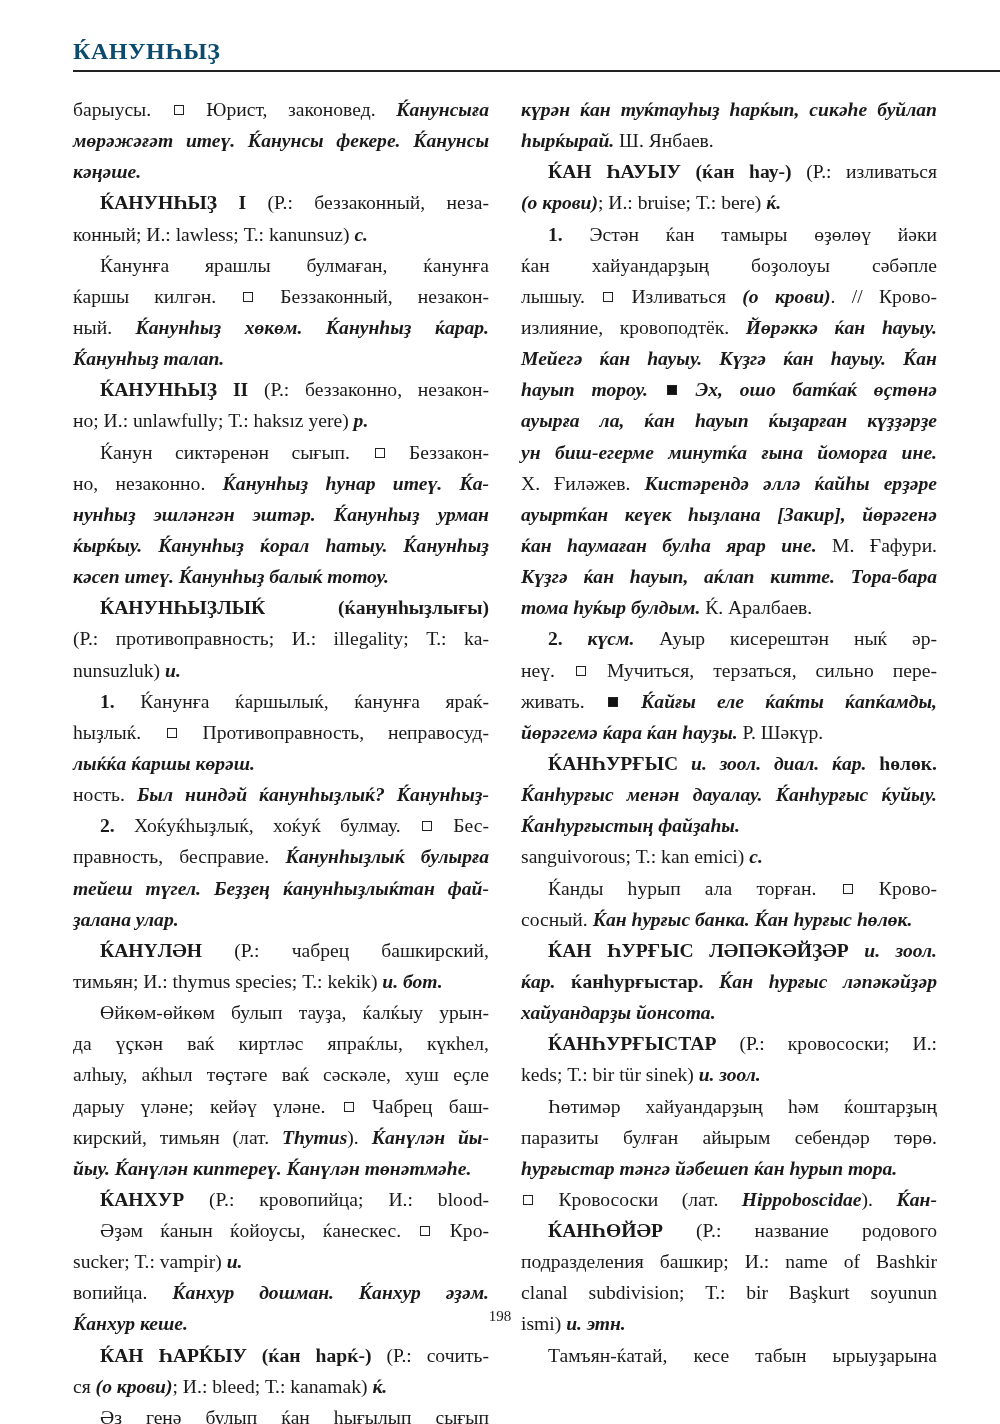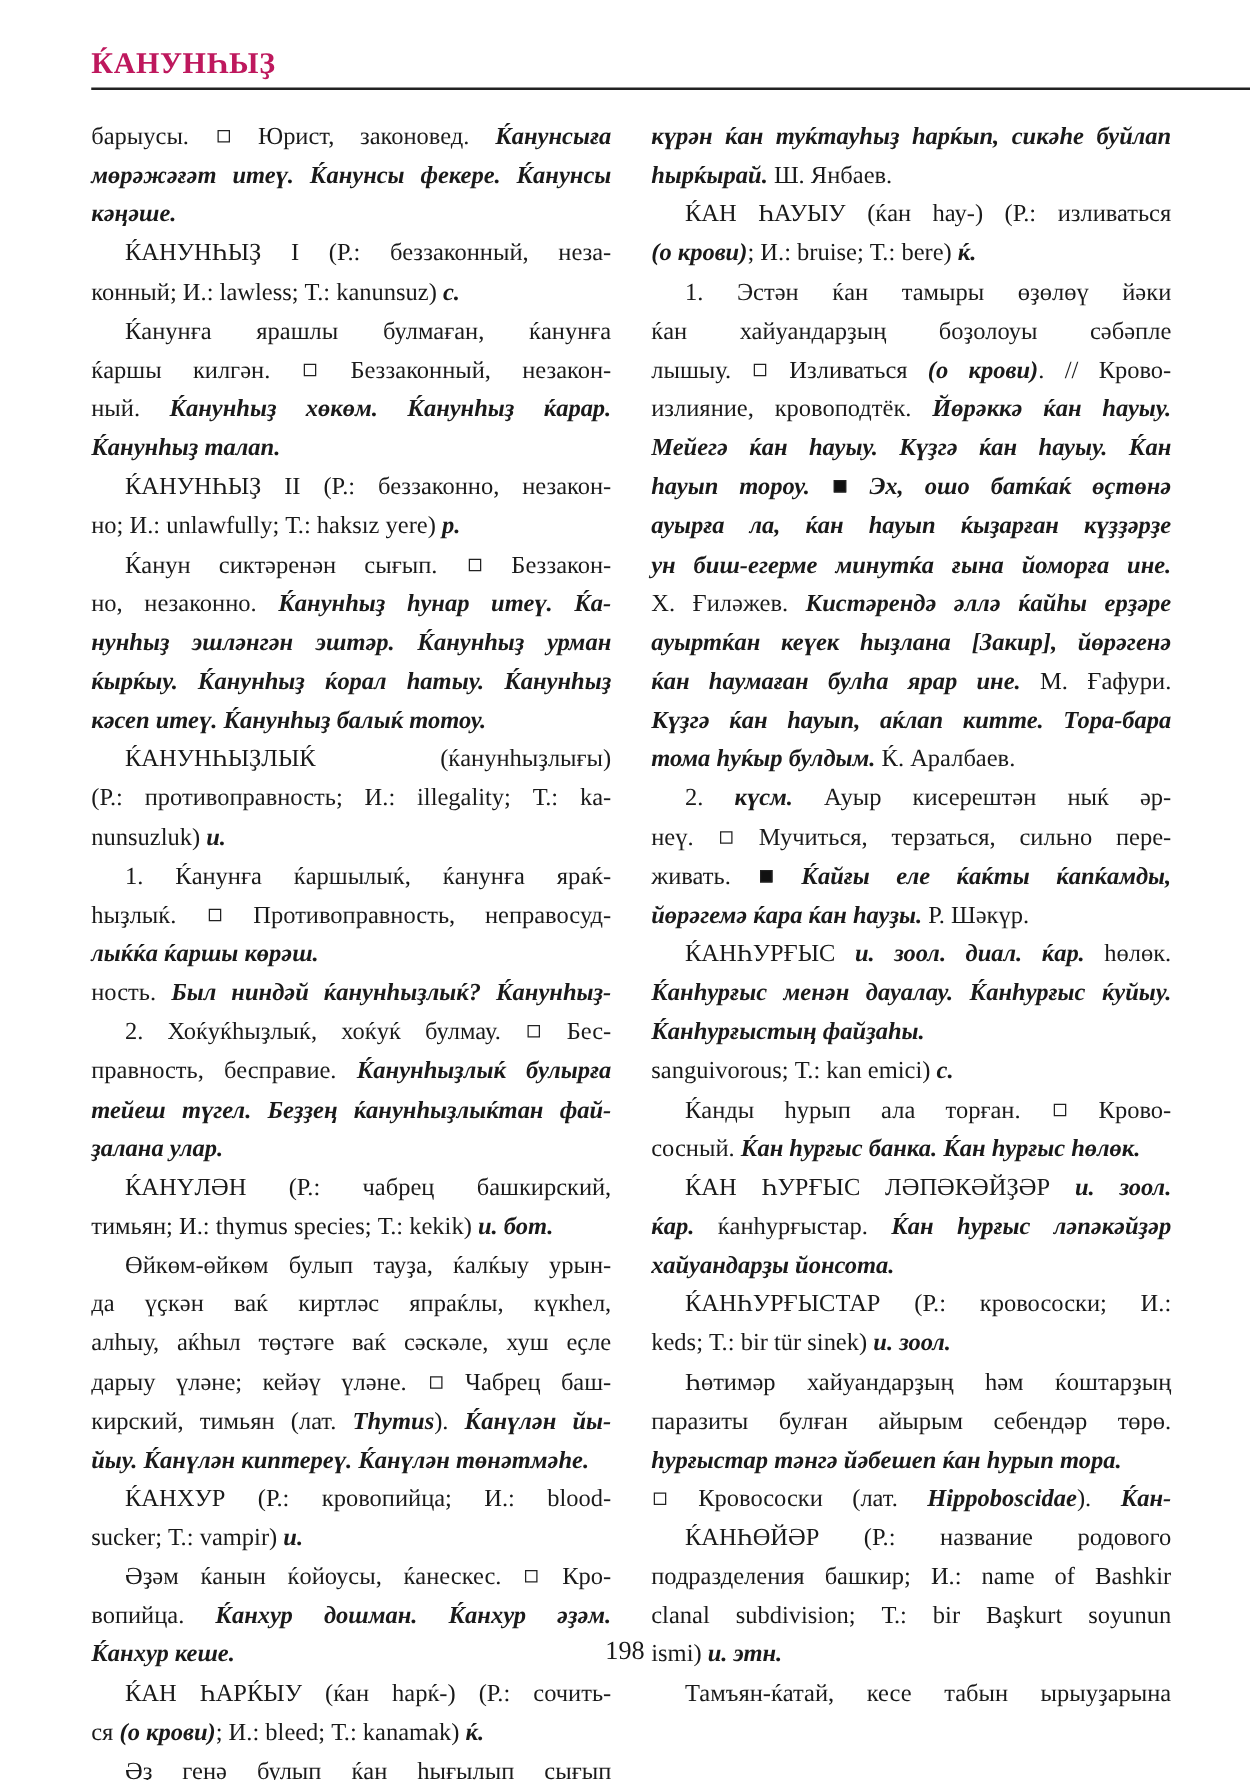--- a/index.html
+++ b/index.html
@@ -1,34 +1,34 @@
 <!DOCTYPE html>
 <html><head>
 <meta charset="utf-8">
 <style>
   html, body { margin: 0; padding: 0; background: #ffffff; }
   body { width: 1000px; height: 1424px; position: relative; overflow: hidden;
          font-family: "Liberation Serif", "DejaVu Serif", serif; color: #1a1a1a; }
   .running-head { position: absolute; left: 73px; top: 38px; font-weight: bold;
-         font-size: 24px; letter-spacing: 0.5px; color: #be185d; }
+         font-size: 24px; letter-spacing: 0.5px; color: #0c4a6e; }
   .head-rule { position: absolute; left: 73px; right: 0; top: 70px; height: 2px; background: #222; }
   .col { position: absolute; top: 94px; width: 416px; font-size: 19.6px; }
   .col.left { left: 73px; }
   .col.right { left: 521px; }
   .line { height: 31.15px; line-height: 31.15px; white-space: nowrap;
           text-align: justify; text-align-last: justify; overflow: visible; }
   .line.last { text-align-last: left; }
   .line.indent { padding-left: 27px; }
-  .b { font-weight: normal; margin-top: 28px; }
+  .b { font-weight: bold; margin-top: 28px; }
   .i { font-style: italic; font-weight: bold; }
   .sq { display: inline-block; width: 10px; height: 10px; border: 1.5px solid #222;
         vertical-align: 1px; margin: 0 2px; box-sizing: border-box; }
   .sq.filled { background: #111; }
   .page-number { position: absolute; left: 0; right: 0; text-align: center;
-        top: 1308px; font-size: 21px; }
+        top: 1308px; font-size: 15px; }
 </style>
 </head>
 <body>
 
 <div class="running-head">ЌАНУНҺЫҘ</div>
 <div class="head-rule"></div>
 
 <div class="col left" id="col-0">
     <div class="line"><span>барыусы. </span><span class="sq"></span><span> Юрист, законовед. </span><span class="i">Ќанунсыға</span></div>
     <div class="line"><span class="i">мөрәжәғәт итеү. Ќанунсы фекере. Ќанунсы</span></div>
@@ -59,22 +59,22 @@
     <div class="line last"><span class="i">ҙалана улар.</span></div>
     <div class="line indent"><span class="b">ЌАНҮЛӘН</span><span> (Р.: чабрец башкирский,</span></div>
     <div class="line last"><span>тимьян; И.: thymus species; Т.: kekik) </span><span class="i">и. бот.</span></div>
     <div class="line indent"><span>Өйкөм-өйкөм булып тауҙа, ќалќыу урын-</span></div>
     <div class="line"><span>да үҫкән ваќ киртләс япраќлы, күкһел,</span></div>
     <div class="line"><span>алһыу, аќһыл төҫтәге ваќ сәскәле, хуш еҫле</span></div>
     <div class="line"><span>дарыу үләне; кейәү үләне. </span><span class="sq"></span><span> Чабрец баш-</span></div>
     <div class="line"><span>кирский, тимьян (лат. </span><span class="i">Thymus</span><span>). </span><span class="i">Ќанүлән йы-</span></div>
     <div class="line last"><span class="i">йыу. Ќанүлән киптереү. Ќанүлән төнәтмәһе.</span></div>
     <div class="line indent"><span class="b">ЌАНХУР</span><span> (Р.: кровопийца; И.: blood-</span></div>
+    <div class="line indent"><span>Әҙәм ќанын ќойоусы, ќанескес. </span><span class="sq"></span><span> Кро-</span></div>
     <div class="line last"><span>sucker; Т.: vampir) </span><span class="i">и.</span></div>
-    <div class="line indent"><span>Әҙәм ќанын ќойоусы, ќанескес. </span><span class="sq"></span><span> Кро-</span></div>
     <div class="line"><span>вопийца. </span><span class="i">Ќанхур дошман. Ќанхур әҙәм.</span></div>
     <div class="line last"><span class="i">Ќанхур кеше.</span></div>
     <div class="line indent"><span class="b">ЌАН ҺАРЌЫУ (ќан һарќ-)</span><span> (Р.: сочить-</span></div>
     <div class="line last"><span>ся </span><span class="i">(о крови)</span><span>; И.: bleed; Т.: kanamak) </span><span class="i">ќ.</span></div>
     <div class="line indent"><span>Әҙ генә булып ќан һығылып сығып</span></div>
   </div>
 <div class="col right" id="col-1">
     <div class="line"><span class="i">күрән ќан туќтауһыҙ һарќып, сикәһе буйлап</span></div>
     <div class="line last"><span class="i">һырќырай.</span><span> Ш. Янбаев.</span></div>
     <div class="line indent"><span class="b">ЌАН ҺАУЫУ (ќан һау-)</span><span> (Р.: изливаться</span></div>

